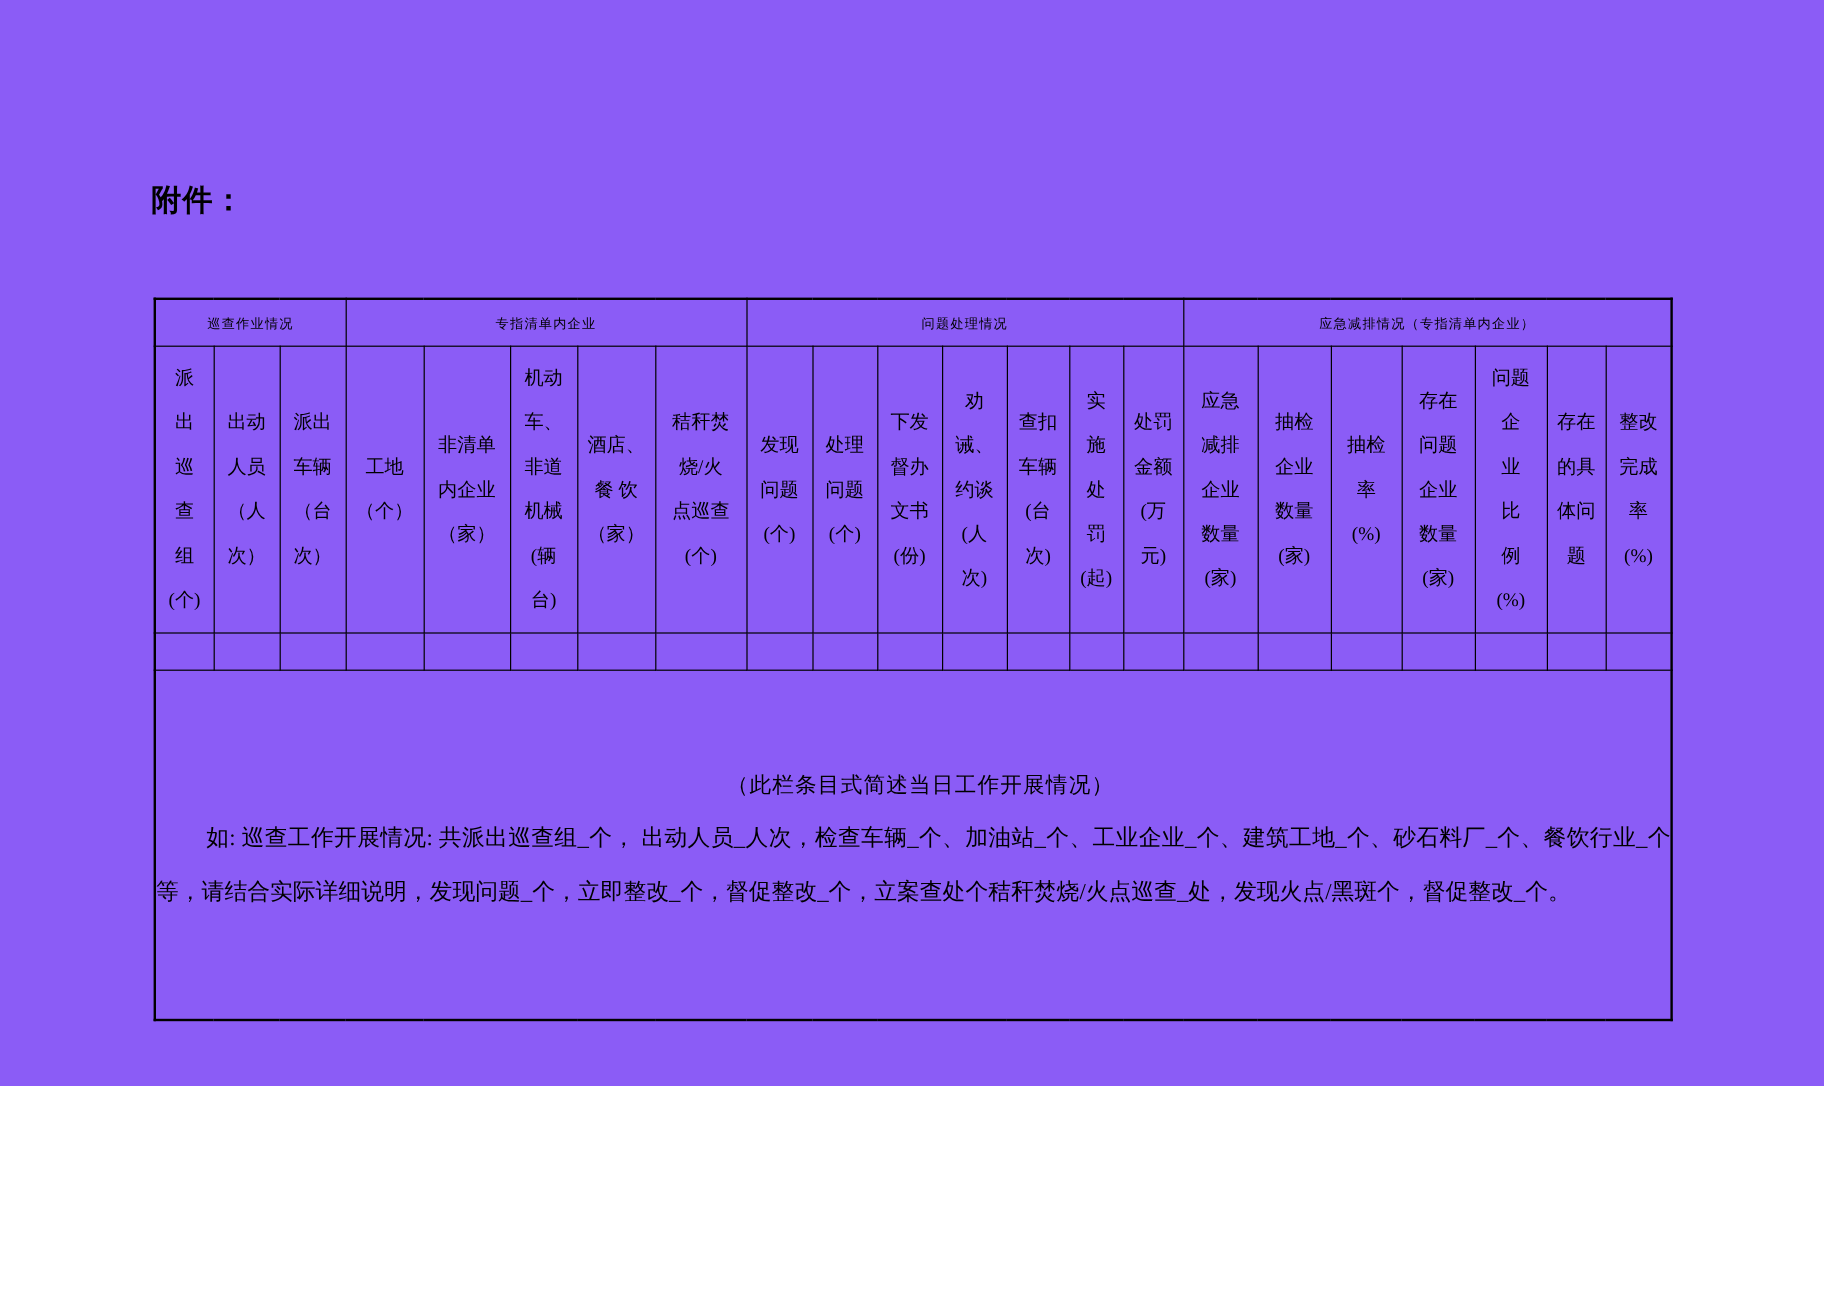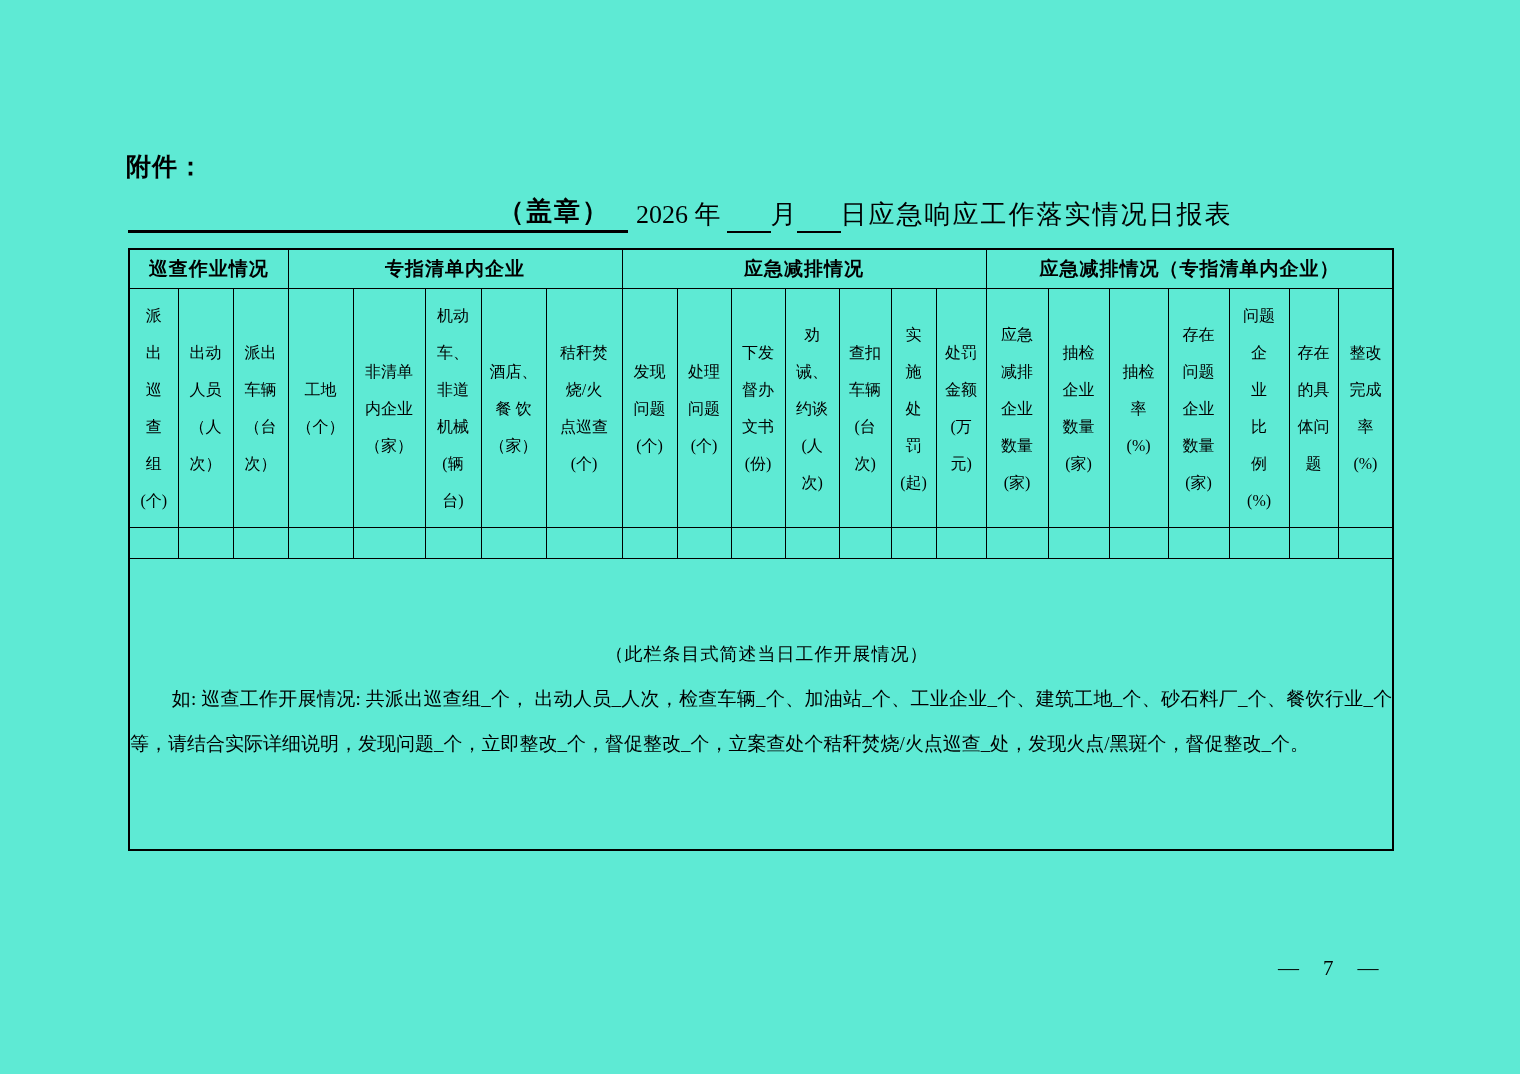--- a/index.html
+++ b/index.html
@@ -1,19 +1,19 @@
 <!DOCTYPE html>
 <html><head>
 <meta charset="utf-8">
 <style>
   html,body { margin:0; padding:0; background:#ffffff; }
   .sheet {
     position:relative;
-    width:1520px; height:1074px;
-    background:#5eead4;
+    width:1520px; height:905px;
+    background:#8b5cf6;
     color:#000;
     font-family:"Liberation Serif", serif;
     overflow:hidden;
   }
   .attachment {
     position:absolute; left:126px; top:150px;
     font-family:"Liberation Sans", sans-serif;
     font-weight:bold; font-size:25px; letter-spacing:1px;
   }
   .title-line {
@@ -36,21 +36,21 @@
     border:2px solid #000;
   }
   table.report th, table.report td {
     border:1px solid #000;
     text-align:center; vertical-align:middle;
     padding:0;
     overflow:hidden;
   }
   tr.group-row th {
     height:38px;
-    font-size:19px; font-weight:bold;
+    font-size:11px; font-weight:normal;
     letter-spacing:1px;
   }
   tr.head-row th {
     height:238px;
     font-size:16px; font-weight:normal;
     white-space:pre-line;
     line-height:37px;
     padding:0 1px;
   }
   tr.empty-row td { height:30px; }
@@ -71,30 +71,20 @@
     font-size:21px;
   }
 </style>
 </head>
 <body>
 
 <div class="sheet">
 
   <div class="attachment">附件：</div>
 
-  <div class="title-line">
-    <span class="seg u-long"></span>
-    <span class="title-seal">（盖章）</span>
-    <span class="seg u-mid"></span>
-    <span class="title-year">2026 年</span>
-    <span class="seg u-small"></span>
-    <span>月</span>
-    <span class="seg u-small"></span>
-    <span class="title-rest">日应急响应工作落实情况日报表</span>
-  </div>
 
   <table class="report">
     <colgroup>
       <col style="width:49px">
         <col style="width:55px">
         <col style="width:55px">
       <col style="width:65px">
         <col style="width:72px">
         <col style="width:56px">
         <col style="width:65px">
@@ -111,21 +101,21 @@
         <col style="width:59px">
         <col style="width:61px">
         <col style="width:60px">
         <col style="width:49px">
         <col style="width:55px">
     </colgroup>
     <tbody>
       <tr class="group-row">
         <th colspan="3">巡查作业情况</th>
         <th colspan="5">专指清单内企业</th>
-        <th colspan="7">应急减排情况</th>
+        <th colspan="7">问题处理情况</th>
         <th colspan="7">应急减排情况（专指清单内企业）</th>
       </tr>
       <tr class="head-row">
         <th>派
 出
 巡
 查
 组
 (个)</th>
         <th>出动

